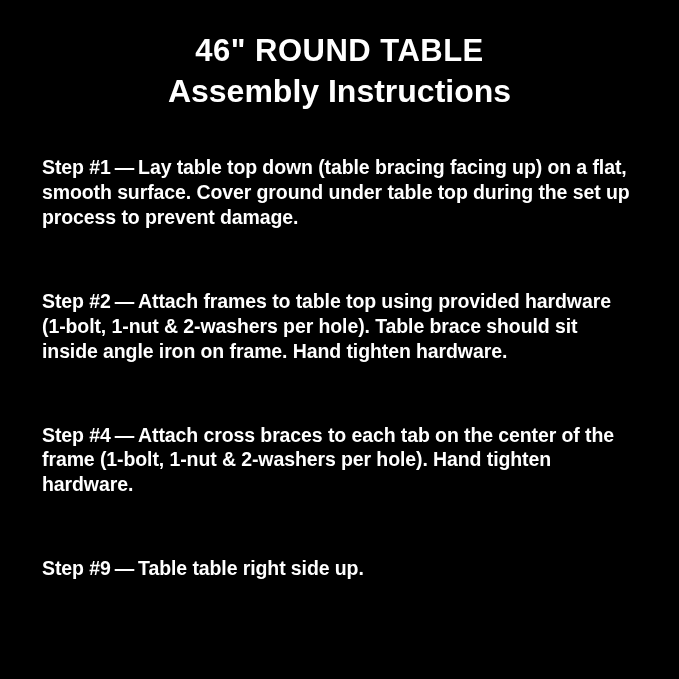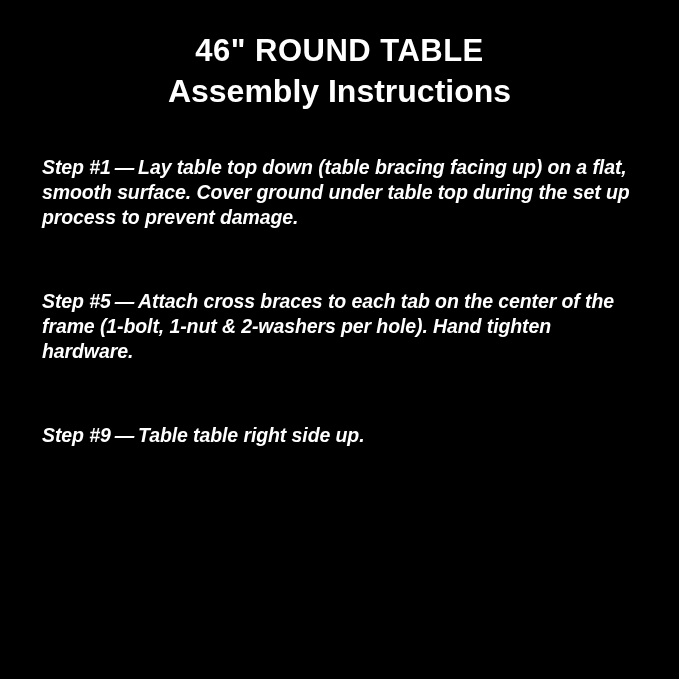--- a/index.html
+++ b/index.html
@@ -42,21 +42,20 @@
     display: flex;
     flex-direction: column;
     gap: 20px;
   }
   .step {
     font-size: 19.5px;
     font-weight: bold;
     line-height: 1.28;
     letter-spacing: -0.1px;
     text-align: left;
-    font-style: italic;
   }
   .step-label {
     white-space: nowrap;
   }
   .dash {
     padding: 0 4px;
   }
 </style>
 </head>
 <body>
@@ -64,24 +63,27 @@
 <div class="sheet">
   <h1 class="title">46" ROUND TABLE</h1>
   <h2 class="subtitle">Assembly Instructions</h2>
 
   <div class="steps">
 
     <p class="step">
       <span class="step-label">Step #1</span><span class="dash">—</span><span>Lay table top down (table bracing facing up) on a flat, smooth surface. Cover ground under table top during the set up process to prevent damage.</span>
     </p>
 
+    <p class="step">
+      <span class="step-label">Step #2</span><span class="dash">—</span><span>Attach frames to table top using provided hardware (1-bolt, 1-nut &amp; 2-washers per hole). Table brace should sit inside angle iron on frame. Hand tighten hardware.</span>
+    </p>
 
 
     <p class="step">
-      <span class="step-label">Step #5</span><span class="dash">—</span><span>Attach cross braces to each tab on the center of the frame (1-bolt, 1-nut &amp; 2-washers per hole). Hand tighten hardware.</span>
+      <span class="step-label">Step #4</span><span class="dash">—</span><span>Attach cross braces to each tab on the center of the frame (1-bolt, 1-nut &amp; 2-washers per hole). Hand tighten hardware.</span>
     </p>
 
     <p class="step">
       <span class="step-label">Step #9</span><span class="dash">—</span><span>Table table right side up.</span>
     </p>
 
   </div>
 </div>
 
 </body></html>

